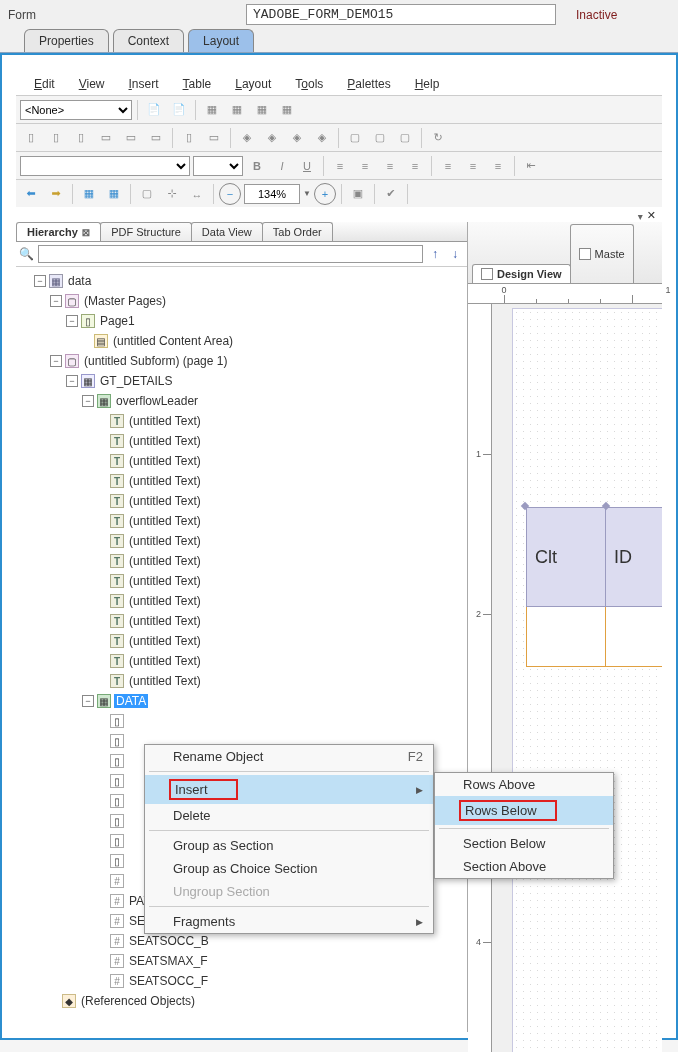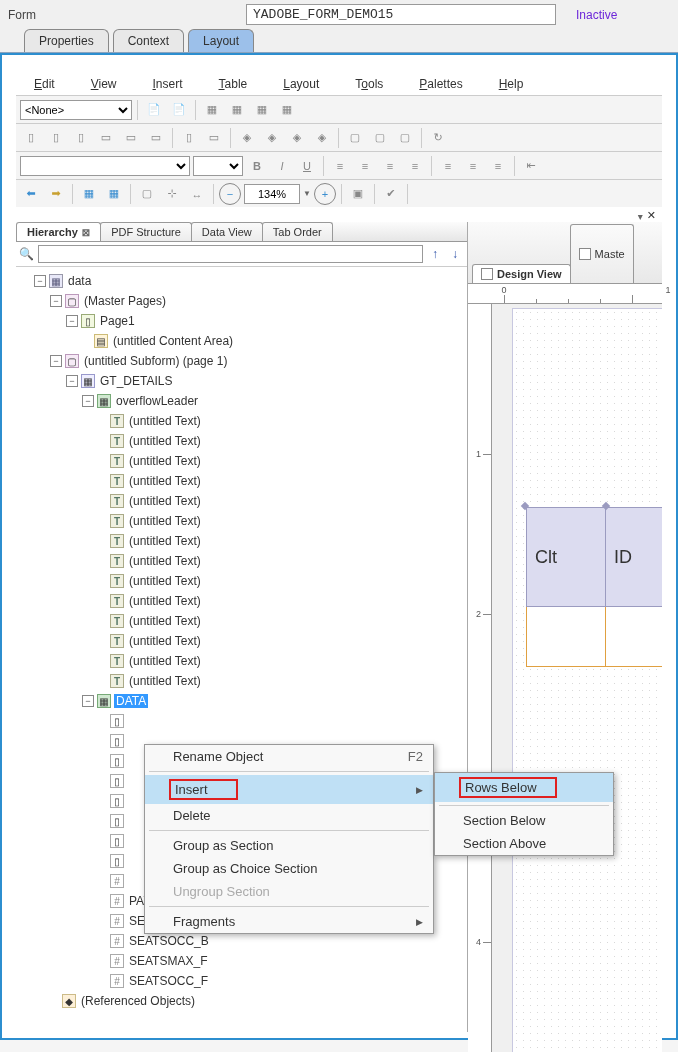--- a/index.html
+++ b/index.html
@@ -1,30 +1,30 @@
 <!DOCTYPE html>
 <html><head>
 <meta charset="utf-8">
 <style>
   * { box-sizing: border-box; margin: 0; padding: 0; }
   body { font-family: "Segoe UI", Tahoma, sans-serif; font-size: 12px; background: #f5f5f5; color: #333; width: 678px; height: 1052px; overflow: hidden; position: relative; }
   
   .top-bar { display: flex; align-items: center; padding: 4px 8px; background: #f0f0f0; gap: 20px; }
   .top-bar .label { color: #444; }
   .top-bar .form-name { background: #fff; border: 1px solid #999; padding: 2px 6px; font-family: 'Courier New', monospace; font-size: 13px; width: 310px; }
-  .top-bar .status { color: #6d28d9; }
+  .top-bar .status { color: #7f1d1d; }
   
   .main-tabs { display: flex; background: #f0f0f0; padding-left: 24px; border-bottom: 1px solid #8ca3bd; }
   .main-tabs .tab { padding: 4px 14px; border: 1px solid #888; border-bottom: none; border-radius: 6px 6px 0 0; margin-right: 4px; background: #e8e8e8; cursor: pointer; }
   .main-tabs .tab.active { background: #9cc0ea; }
   
   .outer-blue { border: 2px solid #2c8ecf; margin: 0; padding: 6px; background: #fff; }
   .work-area { background: #fff; padding: 12px 8px 0 8px; }
   
-  .menu-bar { display: flex; gap: 36px; padding: 4px 18px; }
+  .menu-bar { display: flex; gap: 24px; padding: 4px 18px; }
   .menu-bar .menu-item { color: #333; cursor: pointer; }
   .menu-bar .menu-item .ul { text-decoration: underline; }
   
   .toolbar-row { display: flex; align-items: center; gap: 3px; padding: 2px 4px; border-top: 1px solid #ccc; background: #f4f4f4; min-height: 28px; }
   .tb-btn { width: 22px; height: 22px; border: 1px solid transparent; background: #f4f4f4; display: inline-flex; align-items: center; justify-content: center; font-size: 11px; color: #888; border-radius: 2px; }
   .tb-sep { width: 1px; height: 20px; background: #ccc; margin: 0 2px; }
   .tb-select { border: 1px solid #999; height: 20px; font-size: 11px; background: #fff; }
   .tb-select.wide { width: 112px; }
   .tb-select.small { width: 50px; }
   .tb-zoom { width: 56px; height: 20px; text-align: center; border: 1px solid #999; font-size: 11px; }
@@ -493,19 +493,20 @@
   <div class="cm-row">Group as Choice Section</div>
   <div class="cm-row disabled">Ungroup Section</div>
   <div class="cm-sep"></div>
   <div class="cm-row">
       <span>Fragments</span>
       <span class="sub-arrow">▶</span>
     </div>
 </div>
 
 <div class="context-menu" style="left:434px; top:772px; width:180px;">
+  <div class="cm-row">Rows Above</div>
   <div class="cm-row highlighted">
     <span class="red-box" style="padding:1px 18px 1px 4px; margin-left:-4px;">Rows Below</span>
   </div>
   <div class="cm-sep"></div>
   <div class="cm-row">Section Below</div>
   <div class="cm-row">Section Above</div>
 </div>
 
 </body></html>

